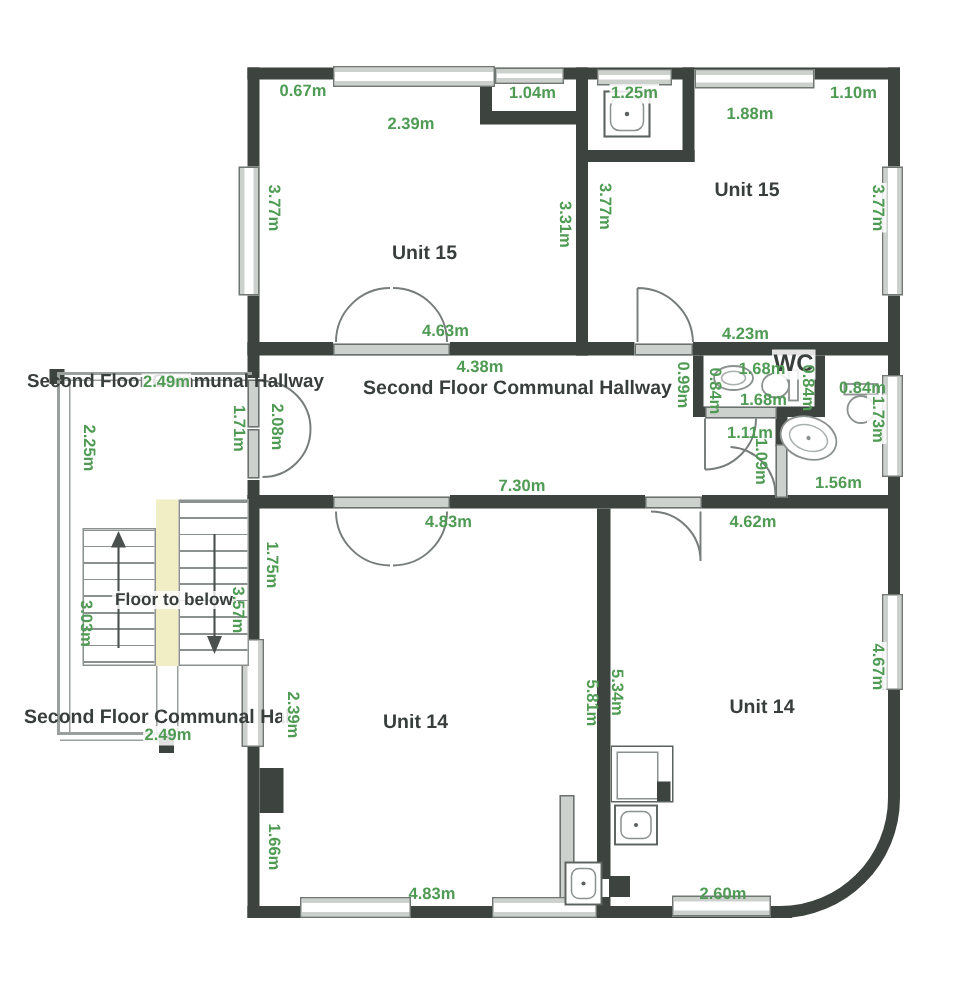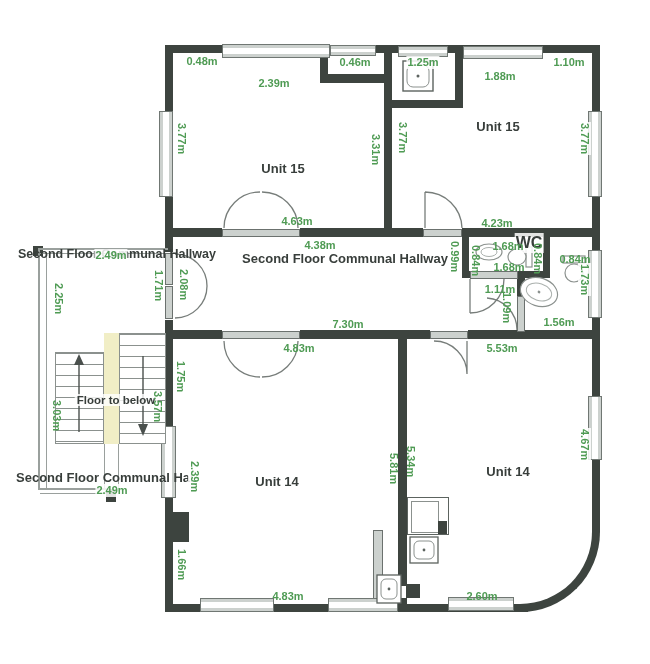--- a/index.html
+++ b/index.html
@@ -175,40 +175,40 @@
   <div class="room" style="left:283px;top:168px">Unit 15</div>
   <div class="room" style="left:498px;top:126px">Unit 15</div>
   <div class="room" style="left:277px;top:481px">Unit 14</div>
   <div class="room" style="left:508px;top:471px">Unit 14</div>
   <div class="room" style="left:345px;top:258px">Second Floor Communal Hallway</div>
   <div class="halltext" style="left:18px;top:247px;font-size:12.5px">Second Floor Communal Hallway</div>
   <div class="halltext clip" style="left:16px;top:470px;width:176px">Second Floor Communal Hallway</div>
   <div class="room hbg" style="left:529px;top:243px;font-size:16px">WC</div>
   <div class="room" style="left:116px;top:400px;font-size:11.5px;background:rgba(255,255,255,.8);padding:0 2px">Floor to below</div>
 
-  <span class="m mc" style="left:202px;top:56px">0.48m</span>
+  <span class="m mc" style="left:202px;top:56px">0.67m</span>
   <span class="m mc" style="left:274px;top:78px">2.39m</span>
-  <span class="m mc" style="left:355px;top:57px">0.46m</span>
+  <span class="m mc" style="left:355px;top:57px">1.04m</span>
   <span class="m mc hbg" style="left:423px;top:56px">1.25m</span>
   <span class="m mc" style="left:500px;top:71px">1.88m</span>
   <span class="m mc" style="left:569px;top:57px">1.10m</span>
   <span class="m mc" style="left:297px;top:216px">4.63m</span>
   <span class="m mc" style="left:497px;top:218px">4.23m</span>
   <span class="m mc" style="left:320px;top:240px">4.38m</span>
   <span class="m mc" style="left:348px;top:319px">7.30m</span>
   <span class="m mc hbg" style="left:111px;top:249px">2.49m</span>
   <span class="m mc hbg" style="left:112px;top:484px">2.49m</span>
   <span class="m mc" style="left:508px;top:241px">1.68m</span>
   <span class="m mc" style="left:509px;top:262px">1.68m</span>
   <span class="m mc" style="left:575px;top:254px">0.84m</span>
   <span class="m mc" style="left:559px;top:317px">1.56m</span>
   <span class="m mc" style="left:500px;top:284px">1.11m</span>
   <span class="m mc" style="left:299px;top:343px">4.83m</span>
   <span class="m mc" style="left:288px;top:591px">4.83m</span>
-  <span class="m mc" style="left:502px;top:343px">5.53m</span>
+  <span class="m mc" style="left:502px;top:343px">4.62m</span>
   <span class="m mc" style="left:482px;top:591px">2.60m</span>
 
   <span class="m mv hbg" style="left:175px;top:122px">3.77m</span>
   <span class="m mv" style="left:370px;top:134px">3.31m</span>
   <span class="m mv" style="left:397px;top:122px">3.77m</span>
   <span class="m mv hbg" style="left:578px;top:122px">3.77m</span>
   <span class="m mv" style="left:53px;top:283px">2.25m</span>
   <span class="m mv" style="left:153px;top:270px">1.71m</span>
   <span class="m mv hbg" style="left:177px;top:268px">2.08m</span>
   <span class="m mv" style="left:51px;top:400px">3.03m</span>

